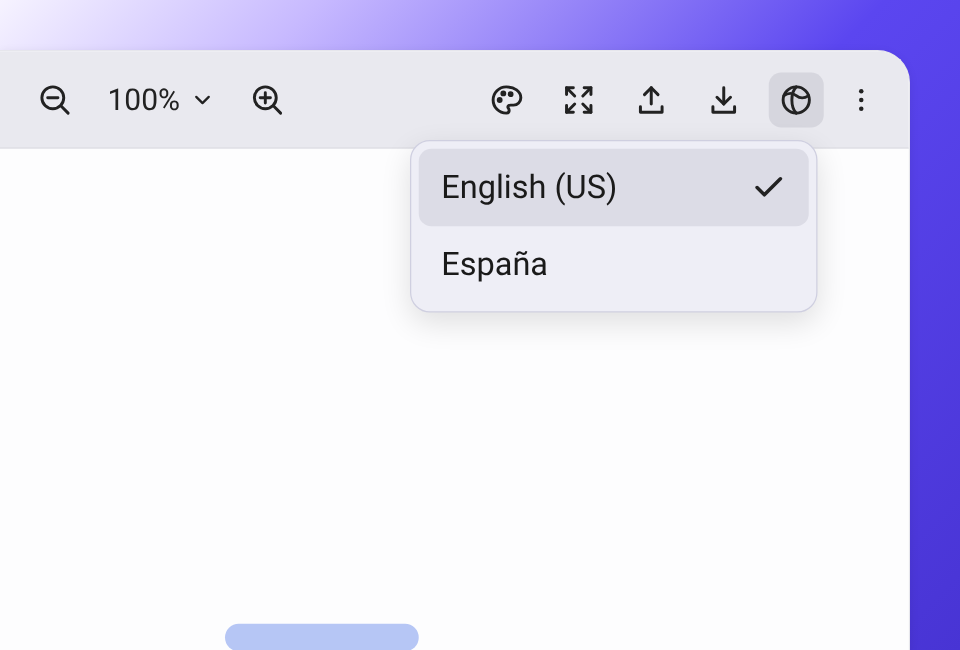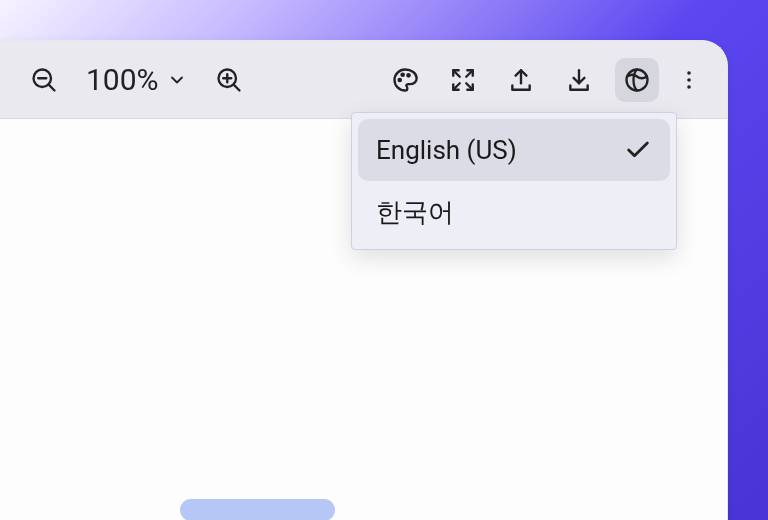--- a/index.html
+++ b/index.html
@@ -33,46 +33,46 @@
   .tool-btn {
     width: 44px; height: 44px;
     display: flex; align-items: center; justify-content: center;
     border-radius: 10px;
     color: #222;
     background: transparent;
     cursor: pointer;
   }
   .tool-btn.active { background: #d6d6de; }
   .zoom-label {
-    font-size: 30px;
+    font-size: 24px;
     color: #222;
     display: flex; align-items: center; gap: 8px;
     padding: 0 6px;
     cursor: pointer;
   }
   .spacer { flex: 1; }
   .canvas-area {
     position: absolute;
     top: 78px; left: 0; right: 0; bottom: 0;
     background: #fdfdfe;
   }
   .blue-pill {
     position: absolute;
     left: 180px; top: 380px;
     width: 155px; height: 22px;
     background: #b6c6f5;
     border-radius: 11px;
   }
   .dropdown {
     position: absolute;
-    top: 112px; left: 351px;
+    top: 112px; left: 328px;
     width: 326px;
     background: #eeeef6;
     border: 1px solid #cfcfe0;
-    border-radius: 4px;
+    border-radius: 16px;
     box-shadow: 0 8px 24px rgba(0,0,0,0.12);
     padding: 6px;
   }
   .dropdown-item {
     height: 62px;
     display: flex; align-items: center; justify-content: space-between;
     padding: 0 18px;
     border-radius: 10px;
     font-size: 26px;
     color: #1a1a1a;
@@ -198,17 +198,17 @@
   <div class="dropdown">
     <div class="dropdown-item selected">
       <span>English (US)</span>
       <span>
         <svg width="28" height="28" viewBox="0 0 24 24" fill="none" stroke="#222" stroke-width="2.4" stroke-linecap="round" stroke-linejoin="round">
             <polyline points="4 12 9 17 20 6"></polyline>
           </svg>
       </span>
     </div>
     <div class="dropdown-item">
-      <span>한국어</span>
+      <span>España</span>
     </div>
   </div>
 
 </div>
 
 </body></html>

